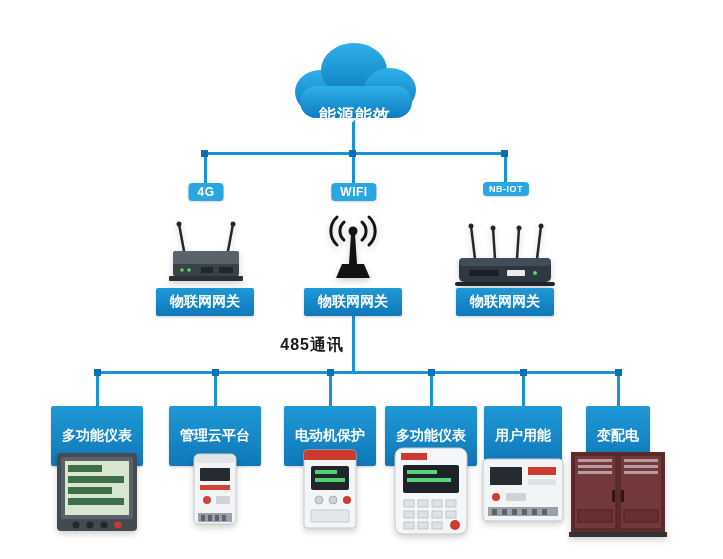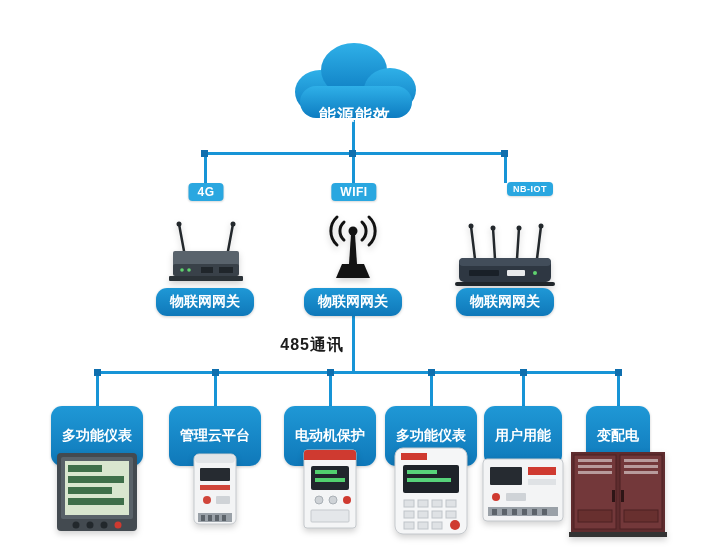--- a/index.html
+++ b/index.html
@@ -10,24 +10,24 @@
   .node { position:absolute; width:7px; height:7px; background:#0f6fae; }
 
   .cloud-wrap { position:absolute; left:280px; top:34px; width:150px; height:94px; }
   .cloud-text { position:absolute; inset:0; display:flex; flex-direction:column; align-items:center;
                 justify-content:flex-end; padding-top:10px; color:#fff; font-weight:bold;
                 font-size:17px; line-height:1.35; letter-spacing:1px; text-align:center; }
 
   .badge { position:absolute; transform:translateX(-50%); background:#2aa7e0; color:#fff;
            font-weight:bold; font-size:12px; padding:2px 9px; border-radius:4px;
            letter-spacing:0.5px; white-space:nowrap; box-shadow:0 1px 2px rgba(0,0,0,0.15); }
-  .badge.small { font-size:9px; padding:2px 6px;margin-left:24px; }
+  .badge.small { font-size:9px; padding:2px 6px; }
 
   .pill { position:absolute; transform:translateX(-50%); color:#fff; font-weight:bold;
-          font-size:14px; padding:5px 14px; border-radius:11px; white-space:nowrap;
+          font-size:14px; padding:5px 14px; border-radius:2px; white-space:nowrap;
           background:linear-gradient(#1f98d6, #0f78b9); box-shadow:0 1px 3px rgba(0,0,0,0.2); }
   .pill.term { font-size:14px; padding:21px 11px; }
 
   .bus-label { position:absolute; left:250px; top:335px; width:94px; text-align:right;
                font-size:16px; font-weight:bold; color:#1c1c1c; letter-spacing:1px; }
 
   .device { position:absolute; line-height:0; filter:drop-shadow(0 3px 3px rgba(0,0,0,0.18)); }
 
   
   .l-cloud   { left:352px; top:120px; width:3px; height:33px; }

